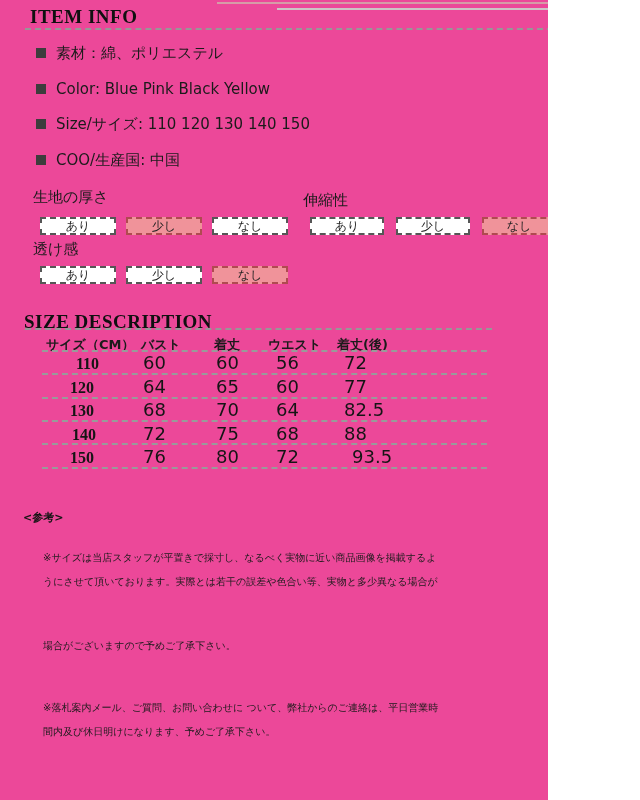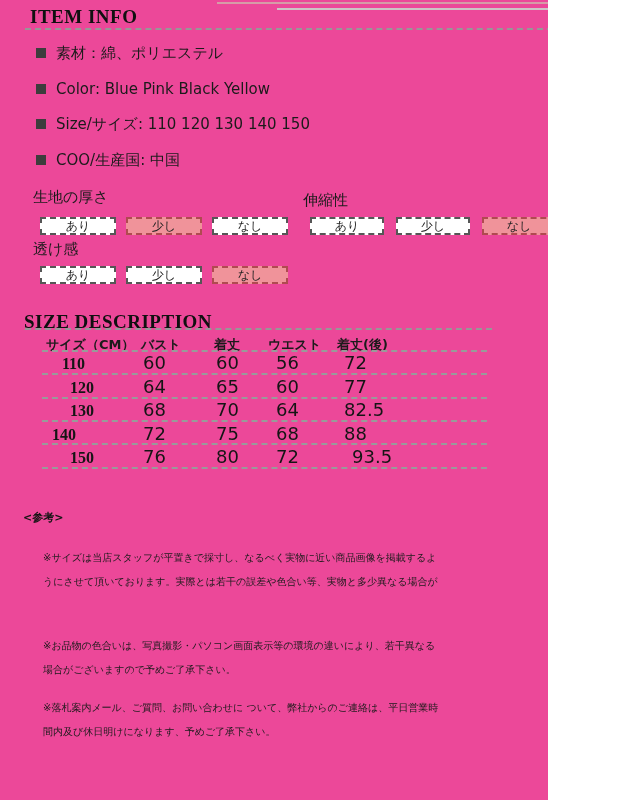--- a/index.html
+++ b/index.html
@@ -86,42 +86,42 @@
   <div class="tbl-head-cell" style="left:337px;">着丈(後)</div>
 
   <div class="tline" style="top:350px;"></div>
   <div class="tline" style="top:373px;"></div>
   <div class="tline" style="top:397px;"></div>
   <div class="tline" style="top:420px;"></div>
   <div class="tline" style="top:443px;"></div>
   <div class="tline" style="top:467px;"></div>
 
   <div>
-    <span class="tbl-row-cell tbl-size-cell" style="left:62px; top:354px;">110</span>
+    <span class="tbl-row-cell tbl-size-cell" style="left:76px; top:354px;">110</span>
     <span class="tbl-row-cell" style="left:143px; top:353px;">60</span>
     <span class="tbl-row-cell" style="left:216px; top:353px;">60</span>
     <span class="tbl-row-cell" style="left:276px; top:353px;">56</span>
     <span class="tbl-row-cell" style="left:344px; top:353px;">72</span>
   </div>
   <div>
     <span class="tbl-row-cell tbl-size-cell" style="left:70px; top:378px;">120</span>
     <span class="tbl-row-cell" style="left:143px; top:377px;">64</span>
     <span class="tbl-row-cell" style="left:216px; top:377px;">65</span>
     <span class="tbl-row-cell" style="left:276px; top:377px;">60</span>
     <span class="tbl-row-cell" style="left:344px; top:377px;">77</span>
   </div>
   <div>
     <span class="tbl-row-cell tbl-size-cell" style="left:70px; top:401px;">130</span>
     <span class="tbl-row-cell" style="left:143px; top:400px;">68</span>
     <span class="tbl-row-cell" style="left:216px; top:400px;text-align:right;">70</span>
     <span class="tbl-row-cell" style="left:276px; top:400px;">64</span>
     <span class="tbl-row-cell" style="left:344px; top:400px;">82.5</span>
   </div>
   <div>
-    <span class="tbl-row-cell tbl-size-cell" style="left:52px; top:425px;">140</span>
+    <span class="tbl-row-cell tbl-size-cell" style="left:72px; top:425px;">140</span>
     <span class="tbl-row-cell" style="left:143px; top:424px;">72</span>
     <span class="tbl-row-cell" style="left:216px; top:424px;">75</span>
     <span class="tbl-row-cell" style="left:276px; top:424px;">68</span>
     <span class="tbl-row-cell" style="left:344px; top:424px;">88</span>
   </div>
   <div>
     <span class="tbl-row-cell tbl-size-cell" style="left:70px; top:448px;">150</span>
     <span class="tbl-row-cell" style="left:143px; top:447px;">76</span>
     <span class="tbl-row-cell" style="left:216px; top:447px;">80</span>
     <span class="tbl-row-cell" style="left:276px; top:447px;">72</span>
@@ -129,21 +129,20 @@
   </div>
 
   <div class="ref-heading" style="left:23px; top:510px;">&lt;参考&gt;</div>
 
   <div class="note" style="top:546px;">
     <div class="note-line">※サイズは当店スタッフが平置きで採寸し、なるべく実物に近い商品画像を掲載するよ</div>
     <div class="note-line">うにさせて頂いております。実際とは若干の誤差や色合い等、実物と多少異なる場合が</div>
   </div>
 
   <div class="note" style="top:634px;">
-    <div class="note-line">※お品物の色合いは、写真撮影・パソコン画面表示等の環境の違いにより、若干異なる</div>
     <div class="note-line">場合がございますので予めご了承下さい。</div>
   </div>
 
   <div class="note" style="top:696px;">
     <div class="note-line">※落札案内メール、ご質問、お問い合わせに ついて、弊社からのご連絡は、平日営業時</div>
     <div class="note-line">間内及び休日明けになります、予めご了承下さい。</div>
   </div>
 
 </div>
 

